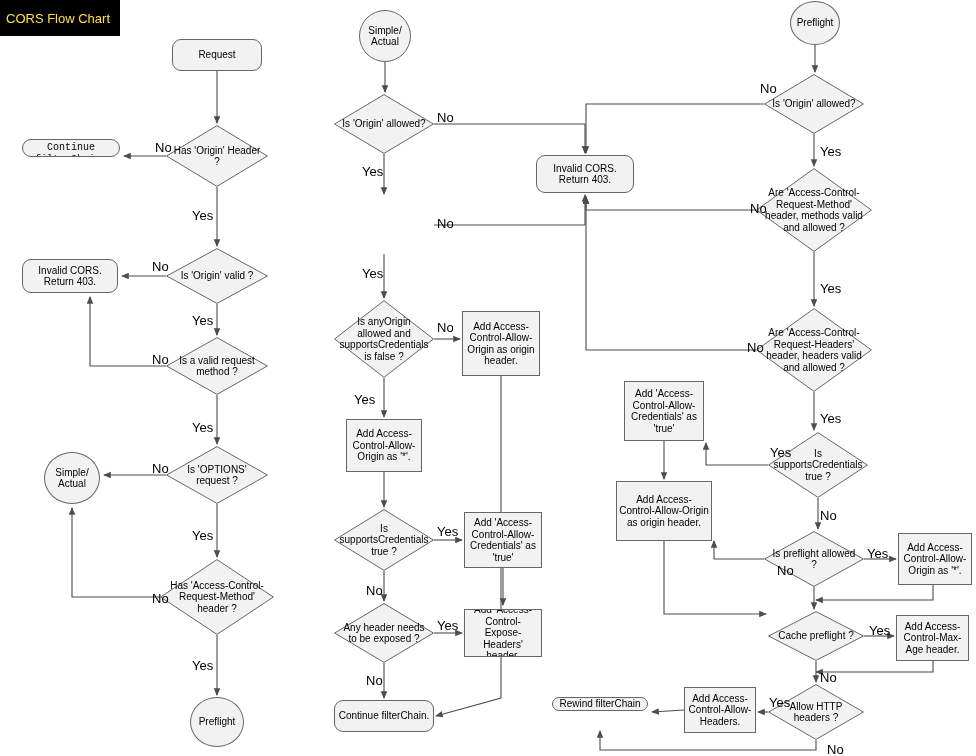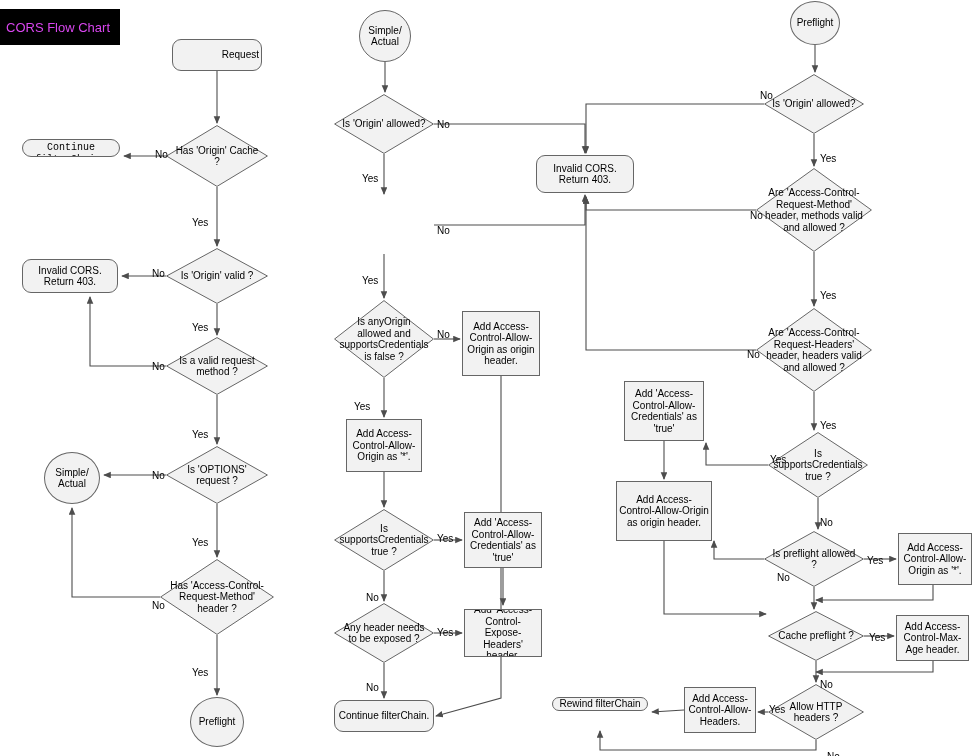--- a/index.html
+++ b/index.html
@@ -63,38 +63,37 @@
     height: 100%;
   }
   .node.diamond .dmlabel {
     position: relative;
     z-index: 2;
     padding: 0 6px;
   }
   .title-box {
     position: absolute;
     left: 0;
-    top: 9px;
+    top: 0;
     width: 120px;
     height: 36px;
     background: #000000;
-    color: #d946ef;
+    color: #fde047;
     font-size: 13px;
     display: flex;
     align-items: center;
     padding-left: 6px;
     box-sizing: border-box;
   }
   .edge-label {
     position: absolute;
-    font-size: 10px;
+    font-size: 13px;
     color: #000000;
     background: transparent;
     white-space: nowrap;
-    margin-top: 9px;
   }
 </style>
 </head>
 <body>
 
 <div id="canvas">
 
   <svg id="edges" viewBox="0 0 976 756">
     <defs>
       <marker id="arr" markerWidth="8" markerHeight="8" refX="6.2" refY="3" orient="auto" markerUnits="strokeWidth">
@@ -149,28 +148,28 @@
       <path d="M933,585 L933,600 L816,600" stroke-dasharray="0"></path>
       <path d="M933,661 L933,672 L816,672" stroke-dasharray="0"></path>
       <path d="M768,712 L758,712"></path>
       <path d="M684,710 L652,712"></path>
       <path d="M816,740 L816,750 L600,750 L600,731"></path>
     </g>
   </svg>
 
   <div class="title-box">CORS Flow Chart</div>
 
-<div class="node rounded" style="left: 172px; top: 39px; width: 90px; height: 32px; justify-content: flex-end;">
+<div class="node rounded" style="left: 172px; top: 39px; width: 90px; height: 32px;">
       <span>Request</span>
     </div>
     <div class="node diamond" style="left: 166px; top: 125px; width: 102px; height: 62px;">
       <svg class="dmshape" viewBox="0 0 102 62" preserveAspectRatio="none">
         <polygon points="51,0.6 101.4,31 51,61.4 0.6,31" fill="#f2f2f2" stroke="#666666" stroke-width="1"></polygon>
       </svg>
-      <span class="dmlabel">Has 'Origin' Cache ?</span>
+      <span class="dmlabel">Has 'Origin' Header ?</span>
     </div>
     <div class="node rounded" style="left: 22px; top: 139px; width: 98px; height: 18px; font-family: Liberation Mono, monospace;">
       <span>Not CORS. Continue filterChain.</span>
     </div>
     <div class="node diamond" style="left: 166px; top: 248px; width: 102px; height: 56px;">
       <svg class="dmshape" viewBox="0 0 102 56" preserveAspectRatio="none">
         <polygon points="51,0.6 101.4,28 51,55.4 0.6,28" fill="#f2f2f2" stroke="#666666" stroke-width="1"></polygon>
       </svg>
       <span class="dmlabel">Is 'Origin' valid ?</span>
     </div>

